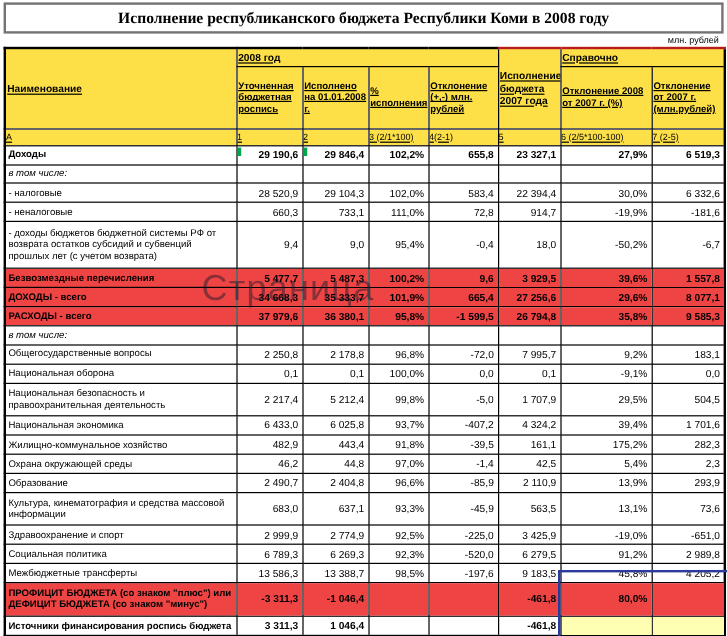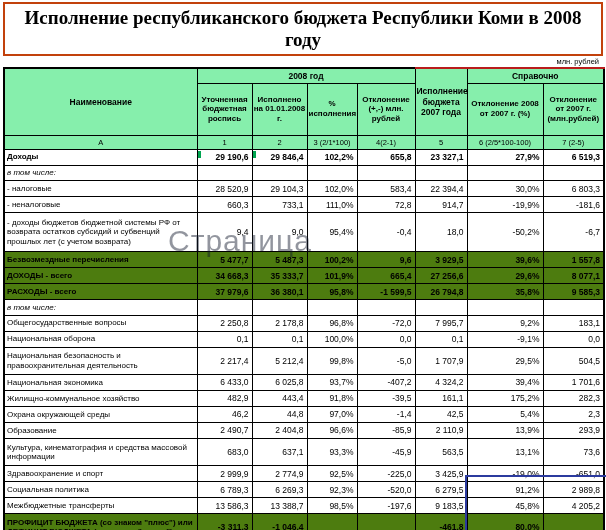--- a/index.html
+++ b/index.html
@@ -1,35 +1,35 @@
 <!DOCTYPE html>
 <html><head>
 <meta charset="utf-8">
 <style>
   html,body{margin:0;padding:0;}
   body{width:606px;height:530px;background:#fff;font-family:"Liberation Sans",sans-serif;}
   .page{position:relative;width:606px;height:530px;overflow:hidden;background:#fff;}
-  .title-box{width:600px;margin:2px 0 0 3px;border:2px solid #c2410c;
-    font-family:"Liberation Serif",serif;font-weight:bold;font-size:19px;
+  .title-box{width:600px;margin:2px 0 0 3px;border:2px solid #737373;
+    font-family:"Liberation Serif",serif;font-weight:bold;font-size:13px;
     text-align:center;padding:3px 0;box-sizing:border-box;}
   .unit-note{width:598px;margin-left:3px;text-align:right;font-size:7.5px;
     padding:1px 2px 1px 0;height:11px;box-sizing:border-box;color:#000;}
   table{border-collapse:collapse;table-layout:fixed;width:600px;margin-left:3px;
     height:492px;border:2px solid #000;}
   th,td{border:1px solid #000;overflow:hidden;box-sizing:border-box;}
-  thead th{font-size:8px;font-weight:bold;text-align:center;vertical-align:middle;
-    line-height:1.2;padding:1px;background:#86efac;}
+  thead th{font-size:8px;font-weight:bold;text-align:left;vertical-align:middle;
+    line-height:1.2;padding:1px;background:#fde047;text-decoration:underline;}
   thead tr.grp th{height:15px;font-size:8.5px;}
   thead tr.sub th{height:52px;}
   thead tr.idx th{font-weight:normal;font-size:7.5px;height:14px;padding:0;}
   .red-top{border-top:2px solid #b91c1c;}
   td.name{font-size:8px;text-align:left;padding:1px 2px;line-height:1.2;vertical-align:middle;}
   td.num{font-size:8.5px;text-align:right;padding:1px 3px 1px 1px;vertical-align:middle;position:relative;}
   tr.bi td{font-weight:bold;}
-  tr.gray td{background:#4d7c0f;}
+  tr.gray td{background:#ef4444;}
   tr.bold td{font-weight:bold;}
   tr.it td.name{font-style:italic;}
   td.yellow{background:#ffffb3;}
   td.marker::before{content:"";position:absolute;left:0;top:1px;width:3px;height:7px;background:#00a550;}
   .watermark{position:absolute;left:168px;top:224px;font-size:30px;color:#0f172a;
     opacity:.45;letter-spacing:1px;pointer-events:none;z-index:5;}
   .sel-outline{position:absolute;border:2px solid #2b3a9e;pointer-events:none;display:none;z-index:4;}
 </style>
 </head>
 <body>
@@ -98,21 +98,21 @@
           <td class="num"></td>
         </tr>
         <tr>
           <td class="name">- налоговые</td>
           <td class="num">28 520,9</td>
           <td class="num">29 104,3</td>
           <td class="num">102,0%</td>
           <td class="num">583,4</td>
           <td class="num">22 394,4</td>
           <td class="num">30,0%</td>
-          <td class="num">6 803,3</td>
+          <td class="num">6 332,6</td>
         </tr>
         <tr>
           <td class="name">- неналоговые</td>
           <td class="num">660,3</td>
           <td class="num">733,1</td>
           <td class="num">111,0%</td>
           <td class="num">72,8</td>
           <td class="num">914,7</td>
           <td class="num">-19,9%</td>
           <td class="num">-181,6</td>

